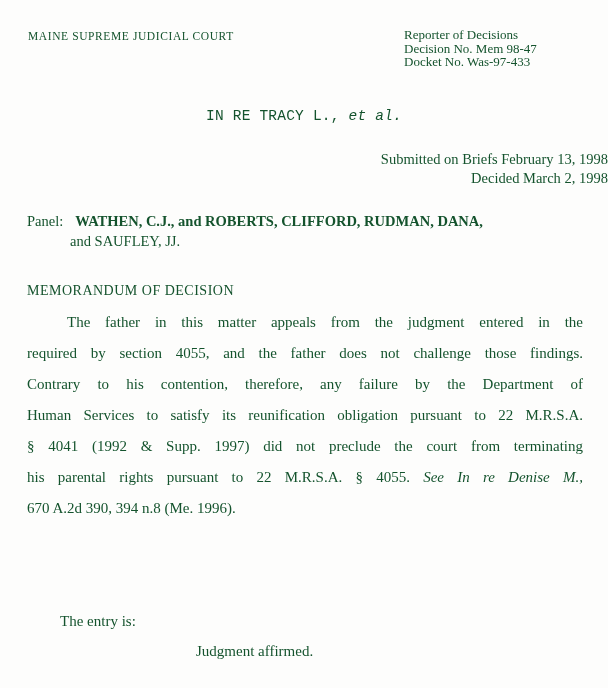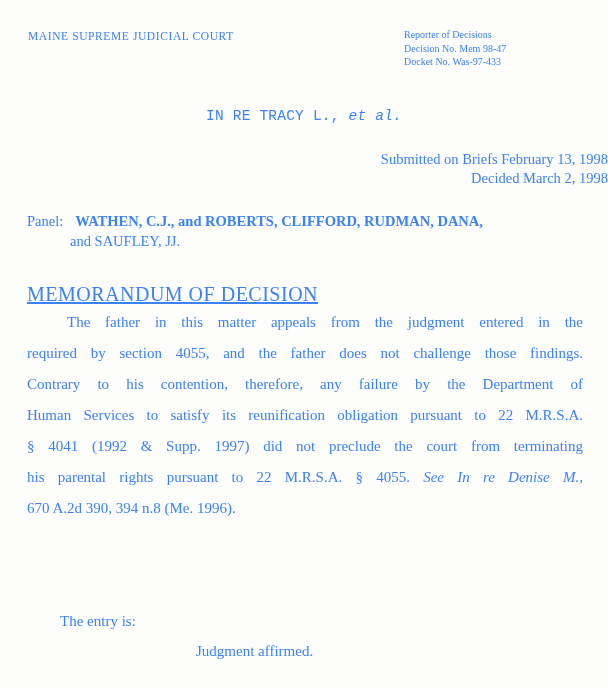--- a/index.html
+++ b/index.html
@@ -6,37 +6,37 @@
     margin: 0;
     padding: 0;
     background: #ffffff;
   }
   .doc {
     position: relative;
     width: 608px;
     height: 688px;
     background: #fdfdfc;
     font-family: "Liberation Serif", serif;
-    color: #3b82f6;
+    color: #14532d;
     overflow: hidden;
   }
   
   .hdr-left {
     position: absolute;
     left: 28px;
     top: 30px;
     font-size: 11.5px;
     letter-spacing: 0.6px;
     white-space: nowrap;
   }
   .hdr-right {
     position: absolute;
     left: 404px;
     top: 28px;
-    font-size: 10px;
+    font-size: 13px;
     line-height: 13.5px;
     white-space: nowrap;
   }
   
   .case-title {
     position: absolute;
     left: 0;
     top: 108px;
     width: 608px;
     text-align: center;
@@ -64,24 +64,23 @@
     font-size: 14.5px;
     line-height: 20px;
   }
   .panel-names { margin-left: 12px; font-weight: bold; }
   .panel-line2 { margin-left: 43px; }
   
   .memo-heading {
     position: absolute;
     left: 27px;
     top: 283px;
-    font-size: 20px;
+    font-size: 14px;
     letter-spacing: 0.5px;
     white-space: nowrap;
-    text-decoration: underline;
   }
   
   .body-text {
     position: absolute;
     left: 27px;
     top: 307px;
     width: 556px;
     font-size: 15px;
   }
   .bline {

